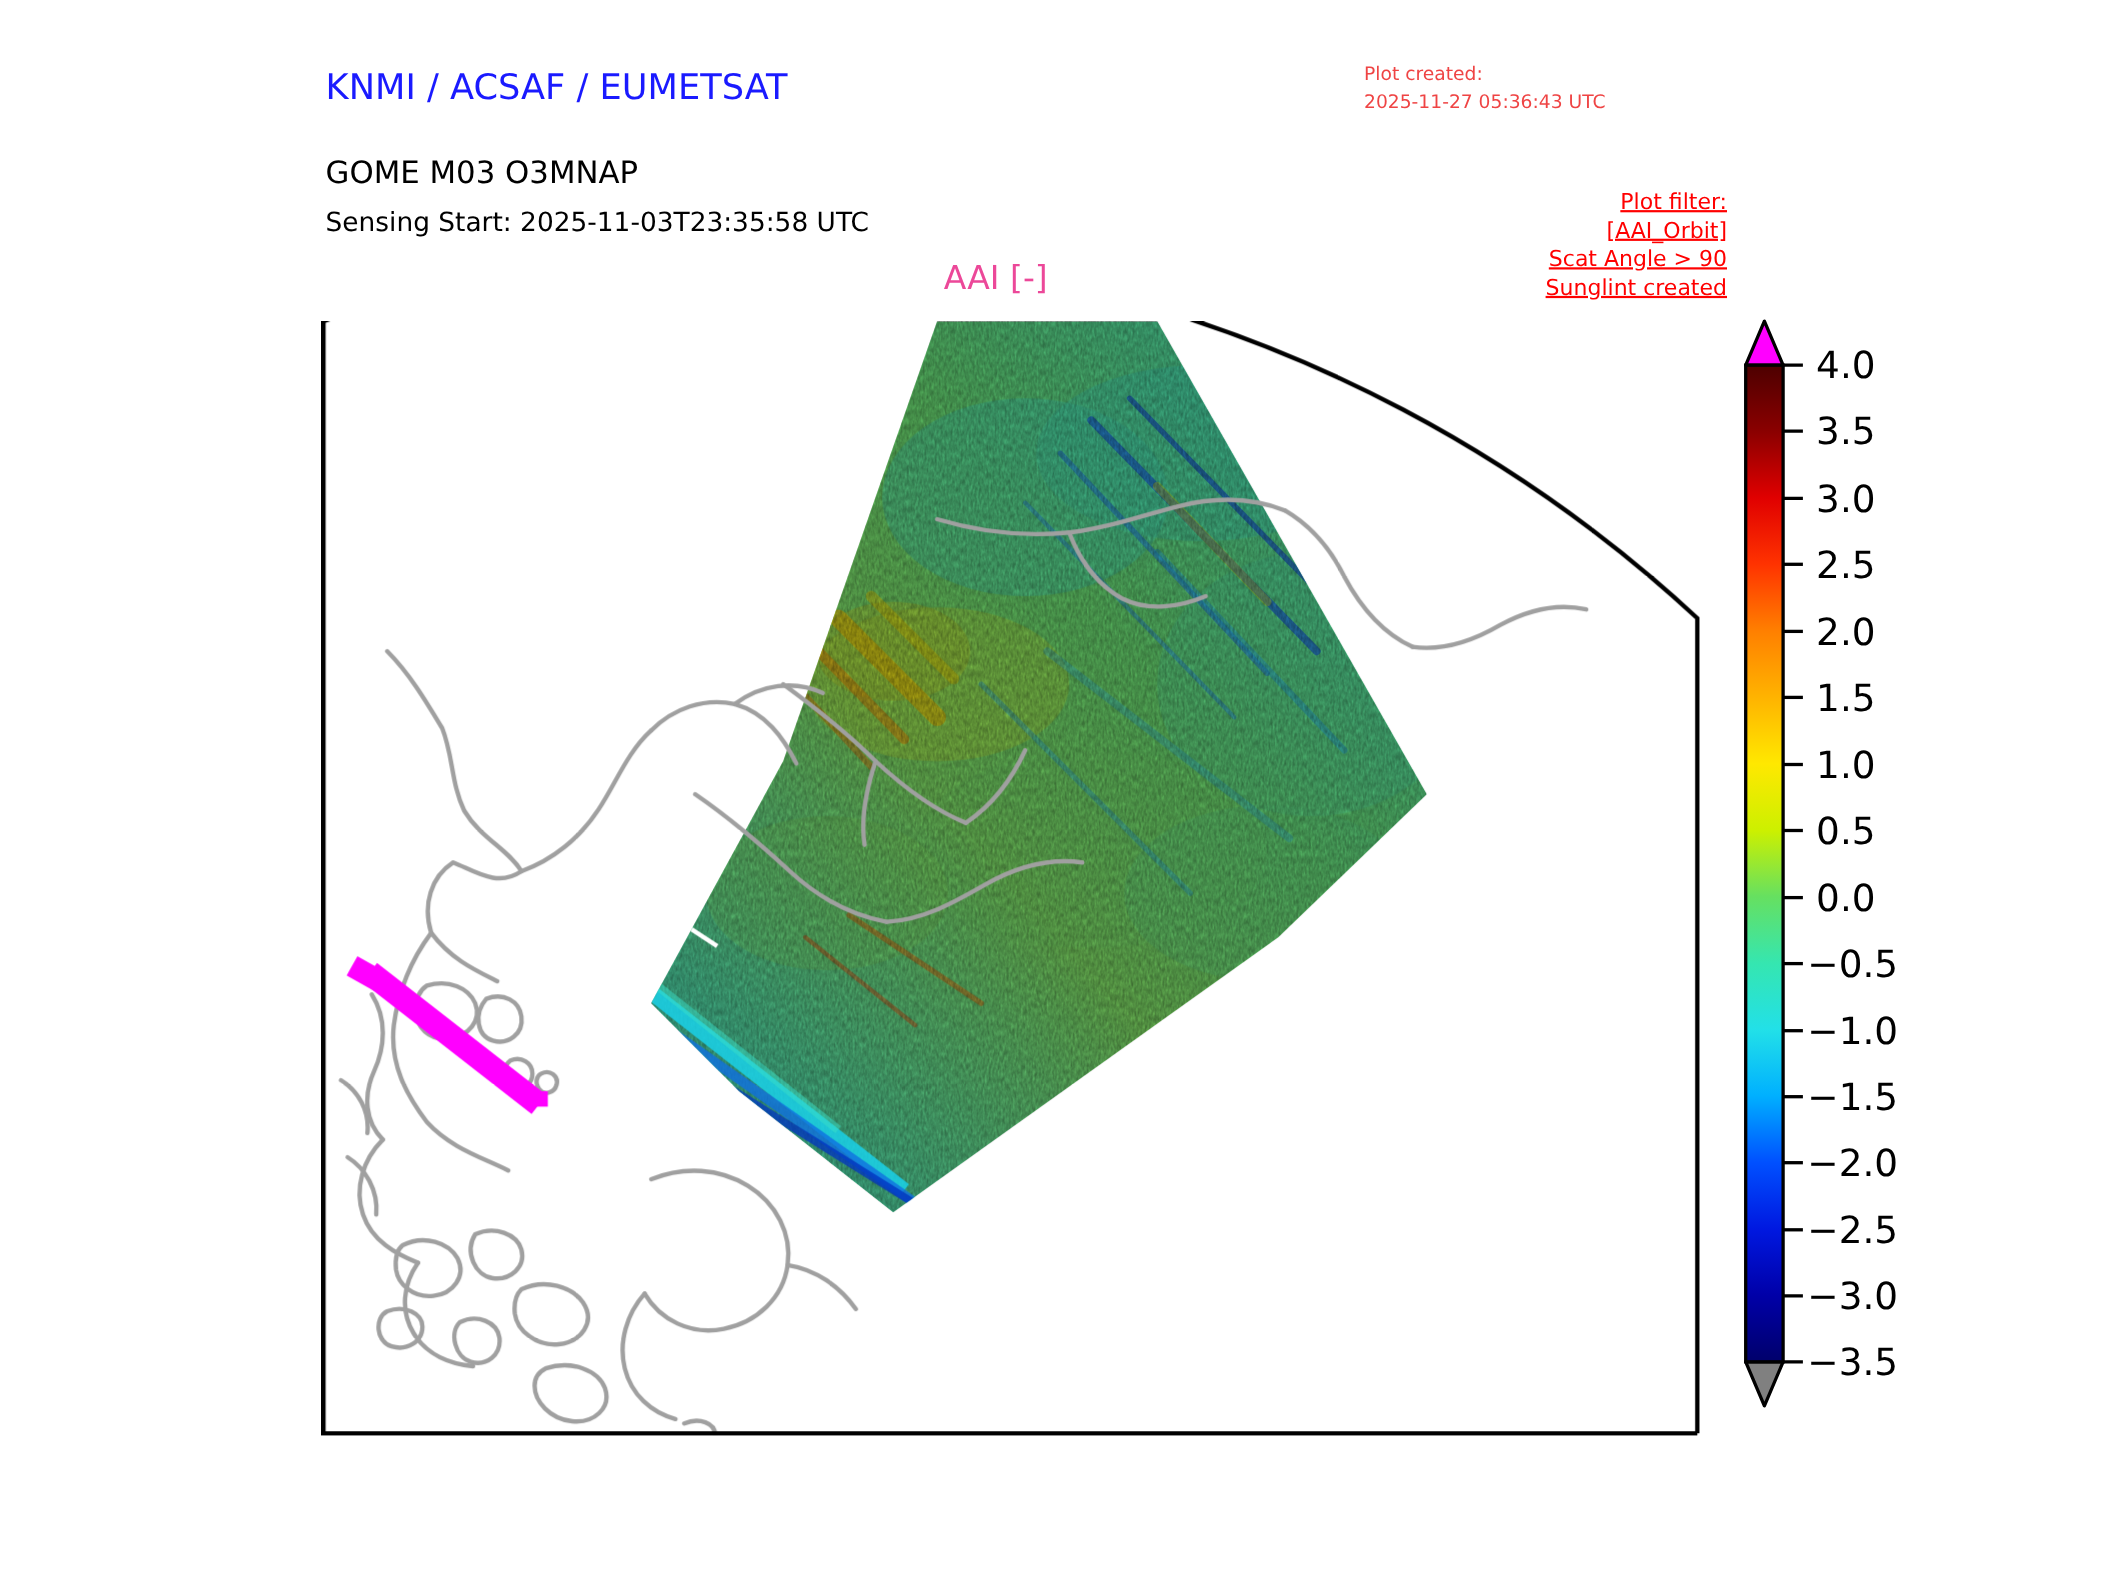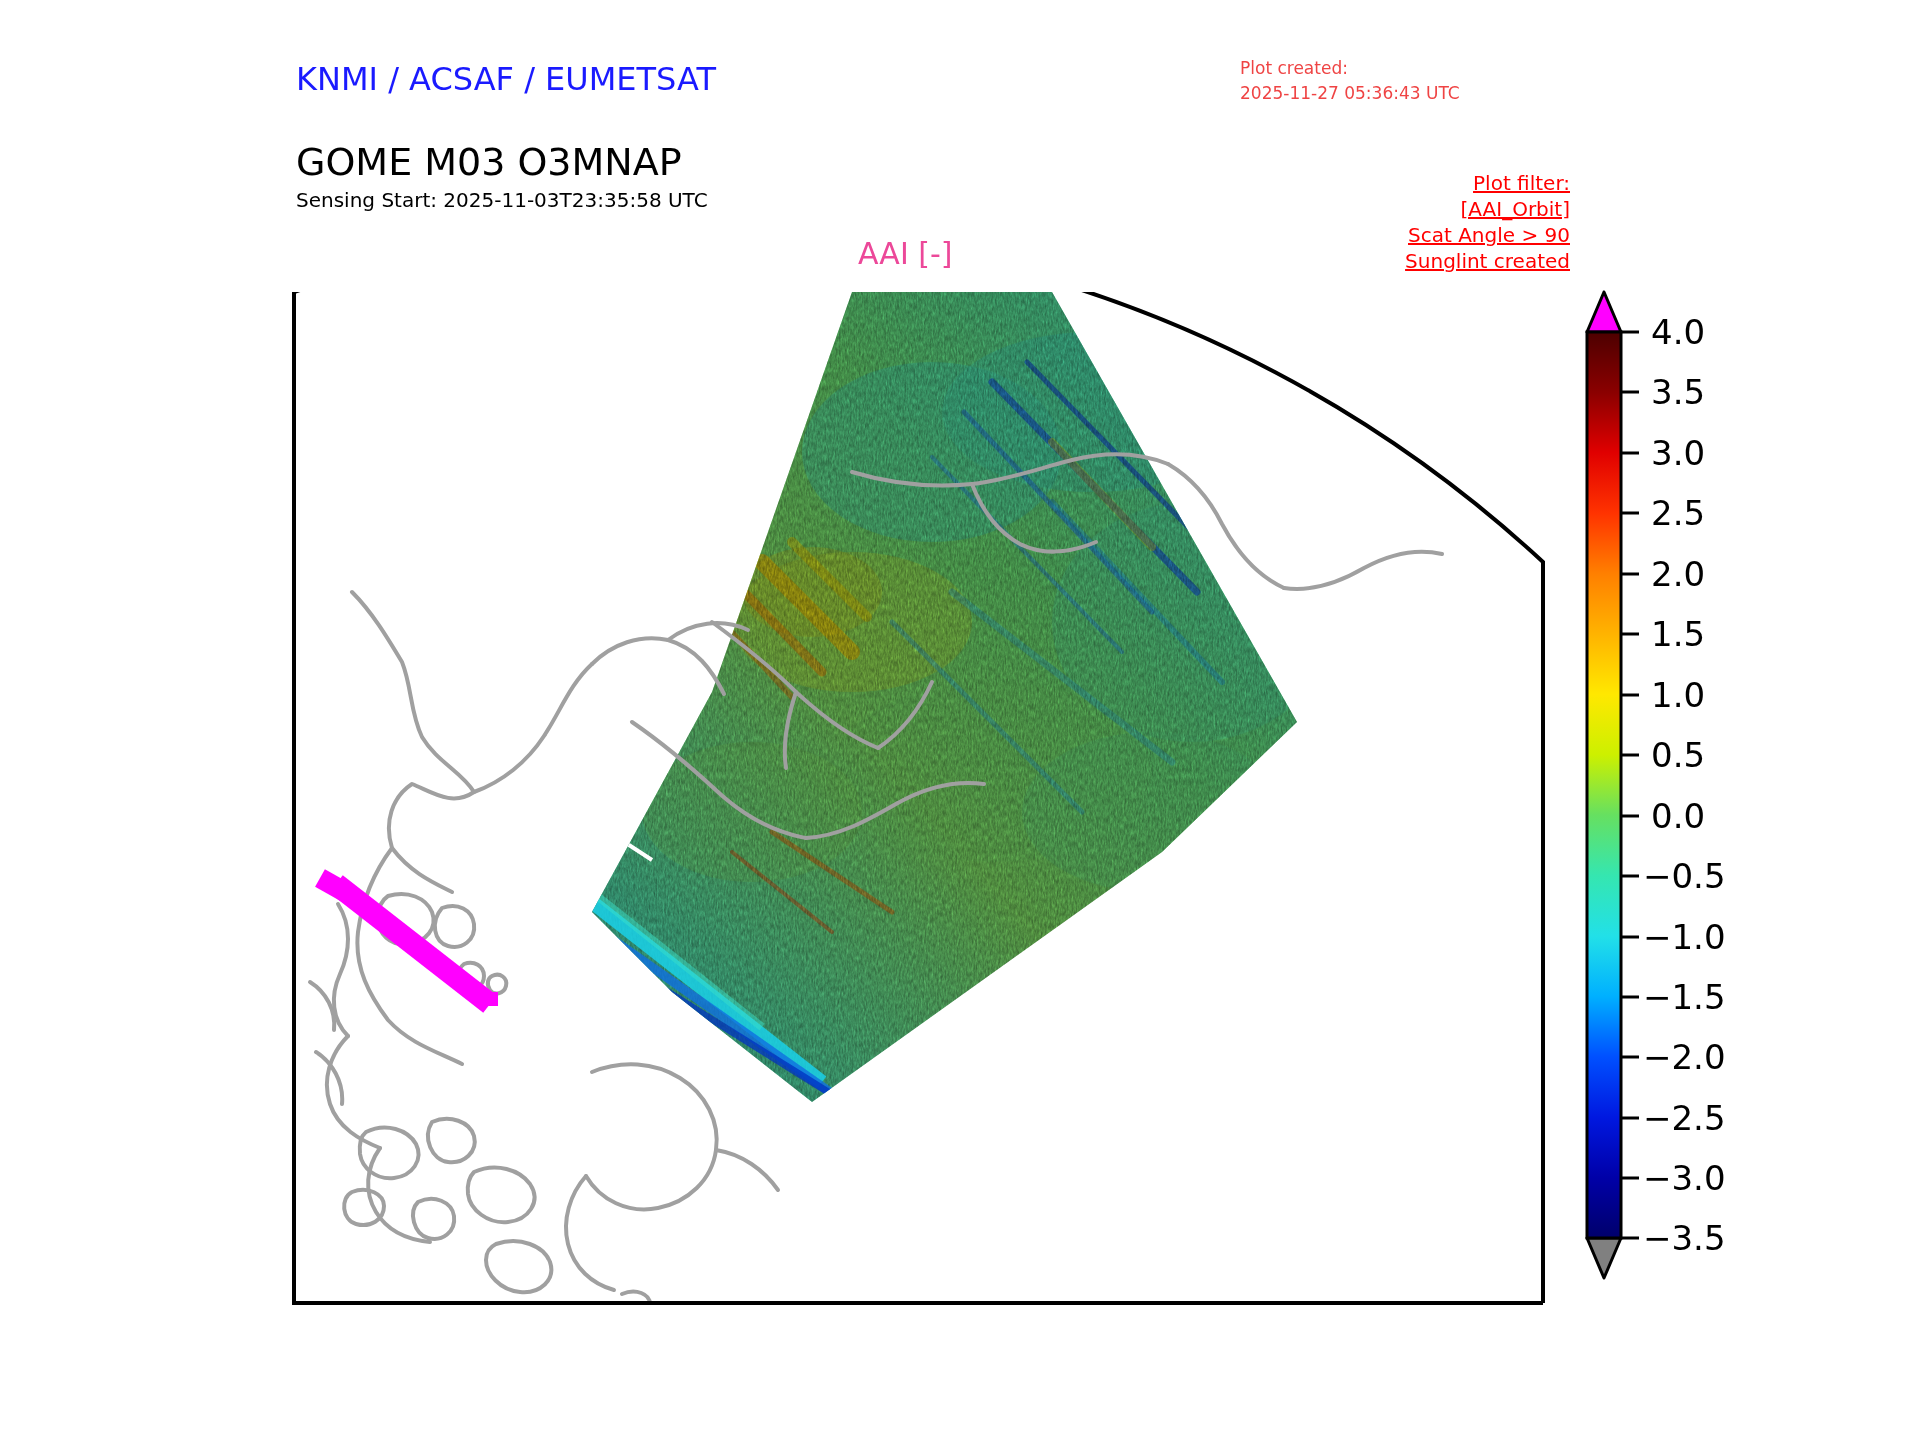--- a/index.html
+++ b/index.html
@@ -6,22 +6,22 @@
   body{width:1920px;height:1440px;position:relative;overflow:hidden;
        font-family:"DejaVu Sans","Liberation Sans",sans-serif;color:#000;}
 
   .abs{position:absolute;}
 
   
   #org-title{left:296px;top:60px;font-size:32px;color:#1a1aff;letter-spacing:0px;white-space:nowrap;}
 
   #created-block{left:1240px;top:56px;width:330px;text-align:left;font-size:17px;line-height:25px;color:#ef4444;}
 
-  #ds-title{left:296px;top:140px;font-size:38px;color:#000;white-space:nowrap;}
-  #ds-sensing{left:296px;top:188px;font-size:20px;color:#000;white-space:nowrap;}
+  #ds-title{left:296px;top:140px;font-size:28px;color:#000;white-space:nowrap;}
+  #ds-sensing{left:296px;top:188px;font-size:24px;color:#000;white-space:nowrap;}
   #ds-quantity{left:858px;top:236px;font-size:30px;color:#ec4899;white-space:nowrap;}
 
   #filter-block{left:1230px;top:170px;width:340px;text-align:right;font-size:20px;line-height:26px;color:#ff0000;text-decoration:underline;}
 
   
   #map-panel{left:292px;top:292px;width:1253px;height:1013px;overflow:hidden;}
   #map-svg{display:block;}
 
   
   #cbar-wrap{left:1565px;top:286px;width:300px;height:1020px;}

